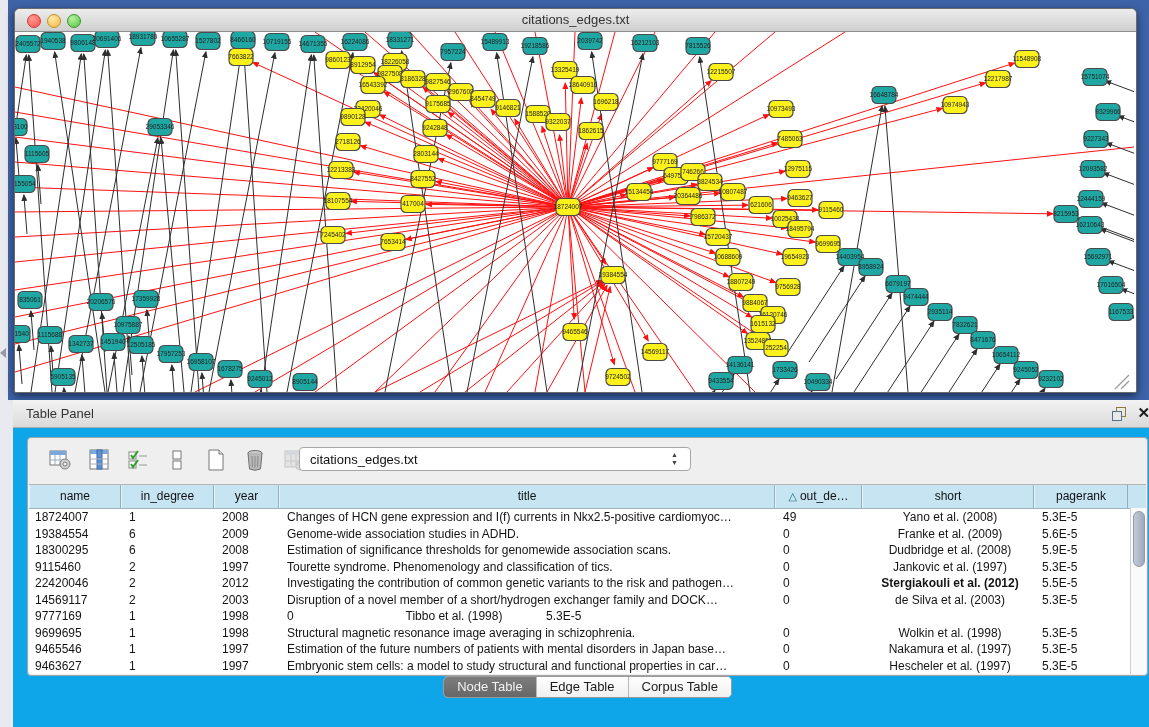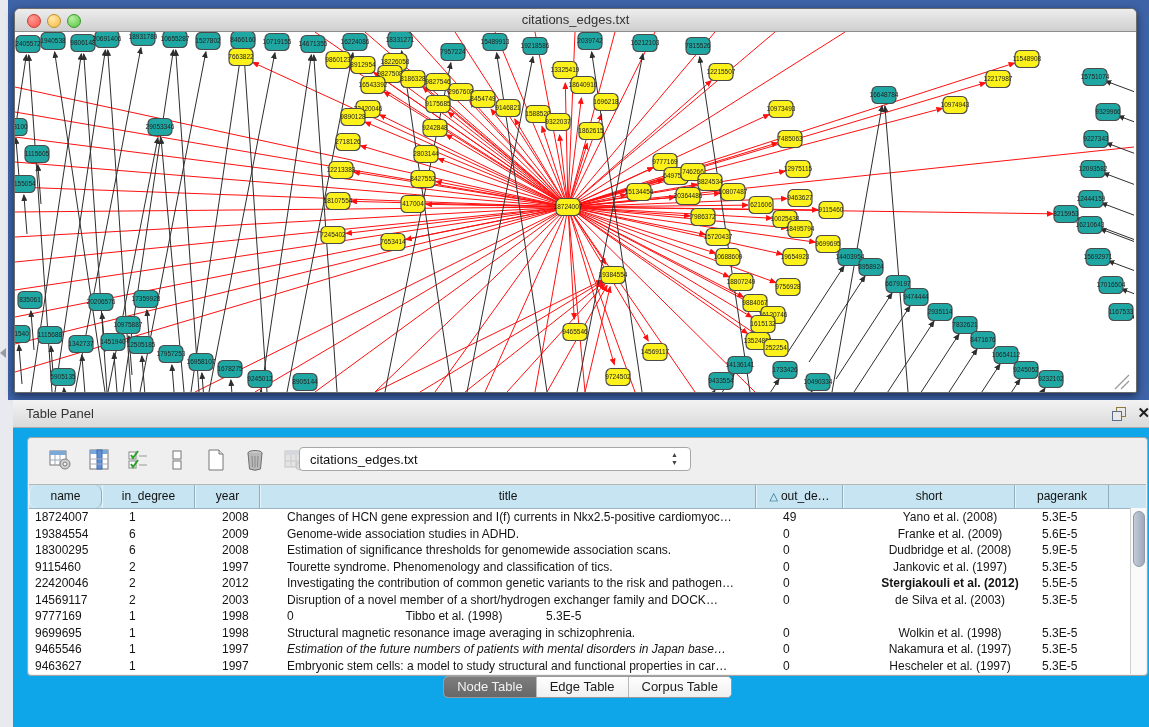--- a/index.html
+++ b/index.html
@@ -853,21 +853,21 @@
           </div>
         </div>
       <div class="combo">
         <span class="val">citations_edges.txt</span>
         <span class="steppers">▲<br>▼</span>
       </div>
     </div>
 
     <div class="grid">
       <div class="thead">
-          <div class="th" style="width: 73px; border-radius: 7px;">name</div>
+          <div class="th" style="width: 92px;">name</div>
           <div class="th" style="width: 93px;">in_degree</div>
           <div class="th" style="width: 65px;">year</div>
           <div class="th" style="width: 496px;">title</div>
           <div class="th" style="width: 87px;"><span class="sort">△</span>out_de…</div>
           <div class="th" style="width: 172px;">short</div>
           <div class="th" style="width: 94px;">pagerank</div>
         </div>
       <div class="tbody">
           <div class="tr">
             <div class="td" style="width: 94px;">18724007</div>
@@ -937,21 +937,21 @@
             <div class="td" style="width: 65px;">1998</div>
             <div class="td" style="width: 496px;">Structural magnetic resonance image averaging in schizophrenia.</div>
             <div class="td" style="width: 87px;">0</div>
             <div class="td center" style="width: 172px;">Wolkin et al. (1998)</div>
             <div class="td" style="width: 94px;">5.3E-5</div>
           </div>
           <div class="tr">
             <div class="td" style="width: 94px;">9465546</div>
             <div class="td" style="width: 93px;">1</div>
             <div class="td" style="width: 65px;">1997</div>
-            <div class="td" style="width: 496px; font-style: italic;">Estimation of the future numbers of patients with mental disorders in Japan base…</div>
+            <div class="td" style="width: 496px;">Estimation of the future numbers of patients with mental disorders in Japan base…</div>
             <div class="td" style="width: 87px;">0</div>
             <div class="td center" style="width: 172px;">Nakamura et al. (1997)</div>
             <div class="td" style="width: 94px;">5.3E-5</div>
           </div>
           <div class="tr">
             <div class="td" style="width: 94px;">9463627</div>
             <div class="td" style="width: 93px;">1</div>
             <div class="td" style="width: 65px;">1997</div>
             <div class="td" style="width: 496px;">Embryonic stem cells: a model to study structural and functional properties in car…</div>
             <div class="td" style="width: 87px;">0</div>

